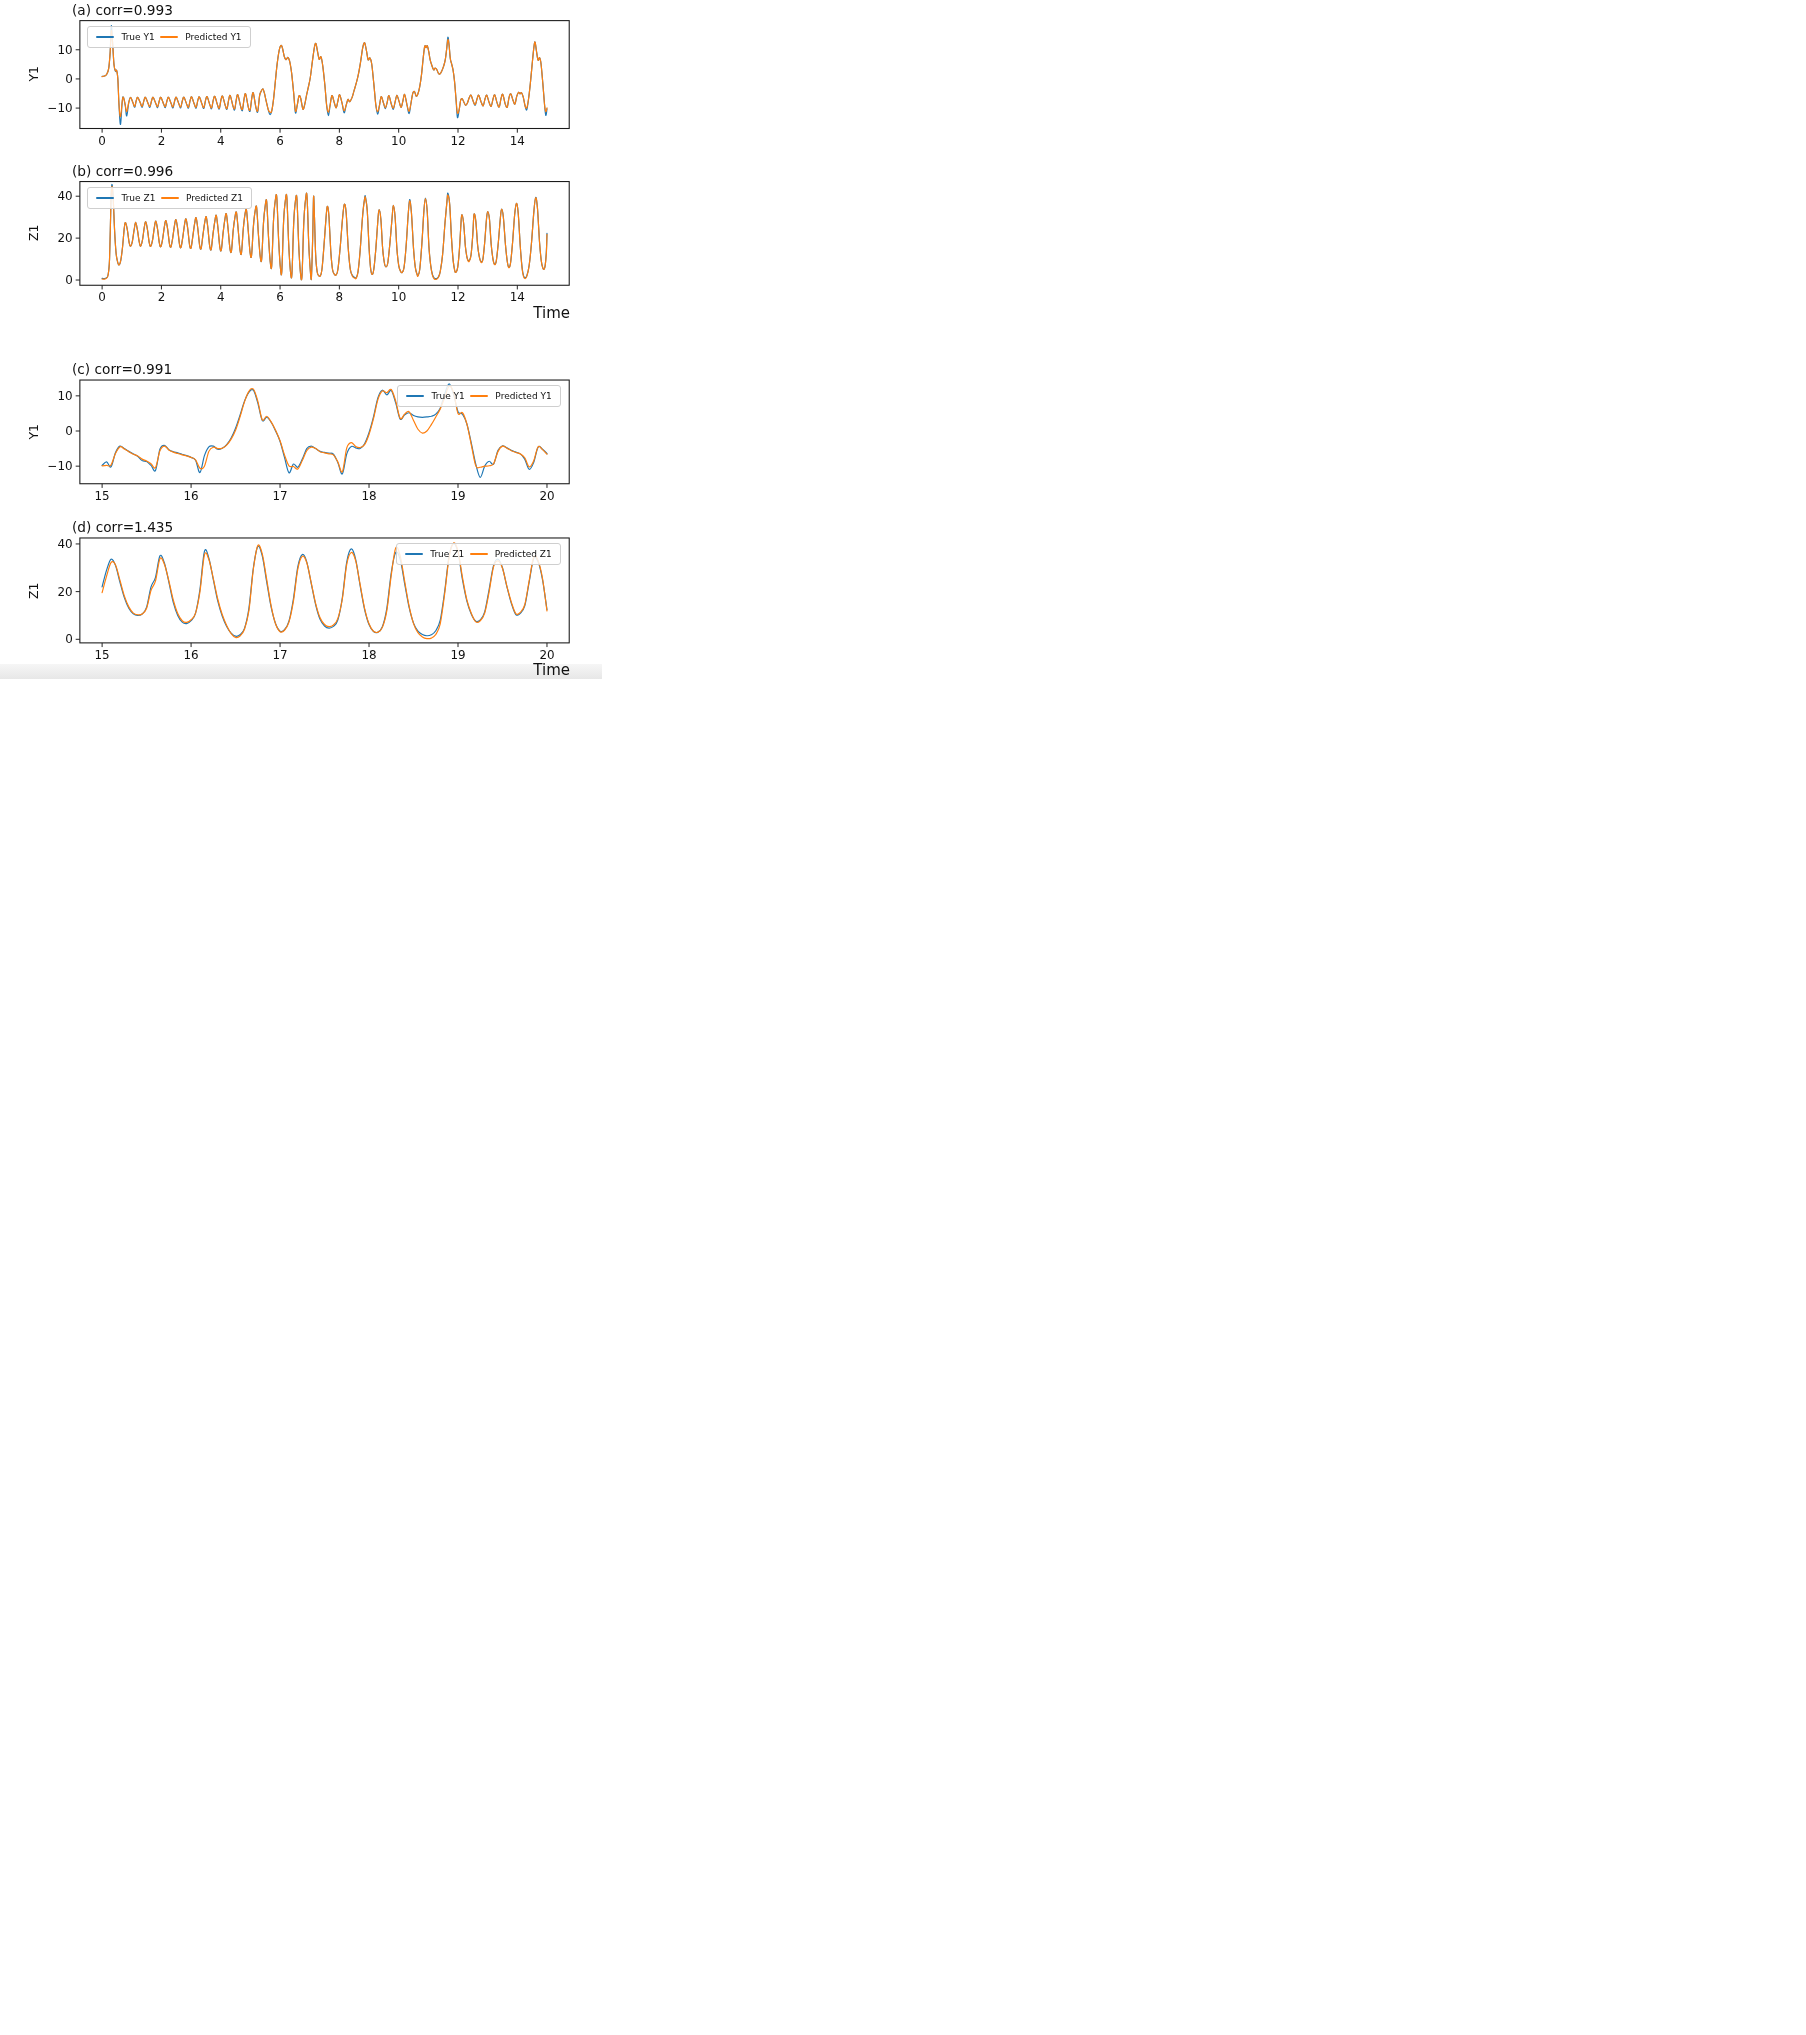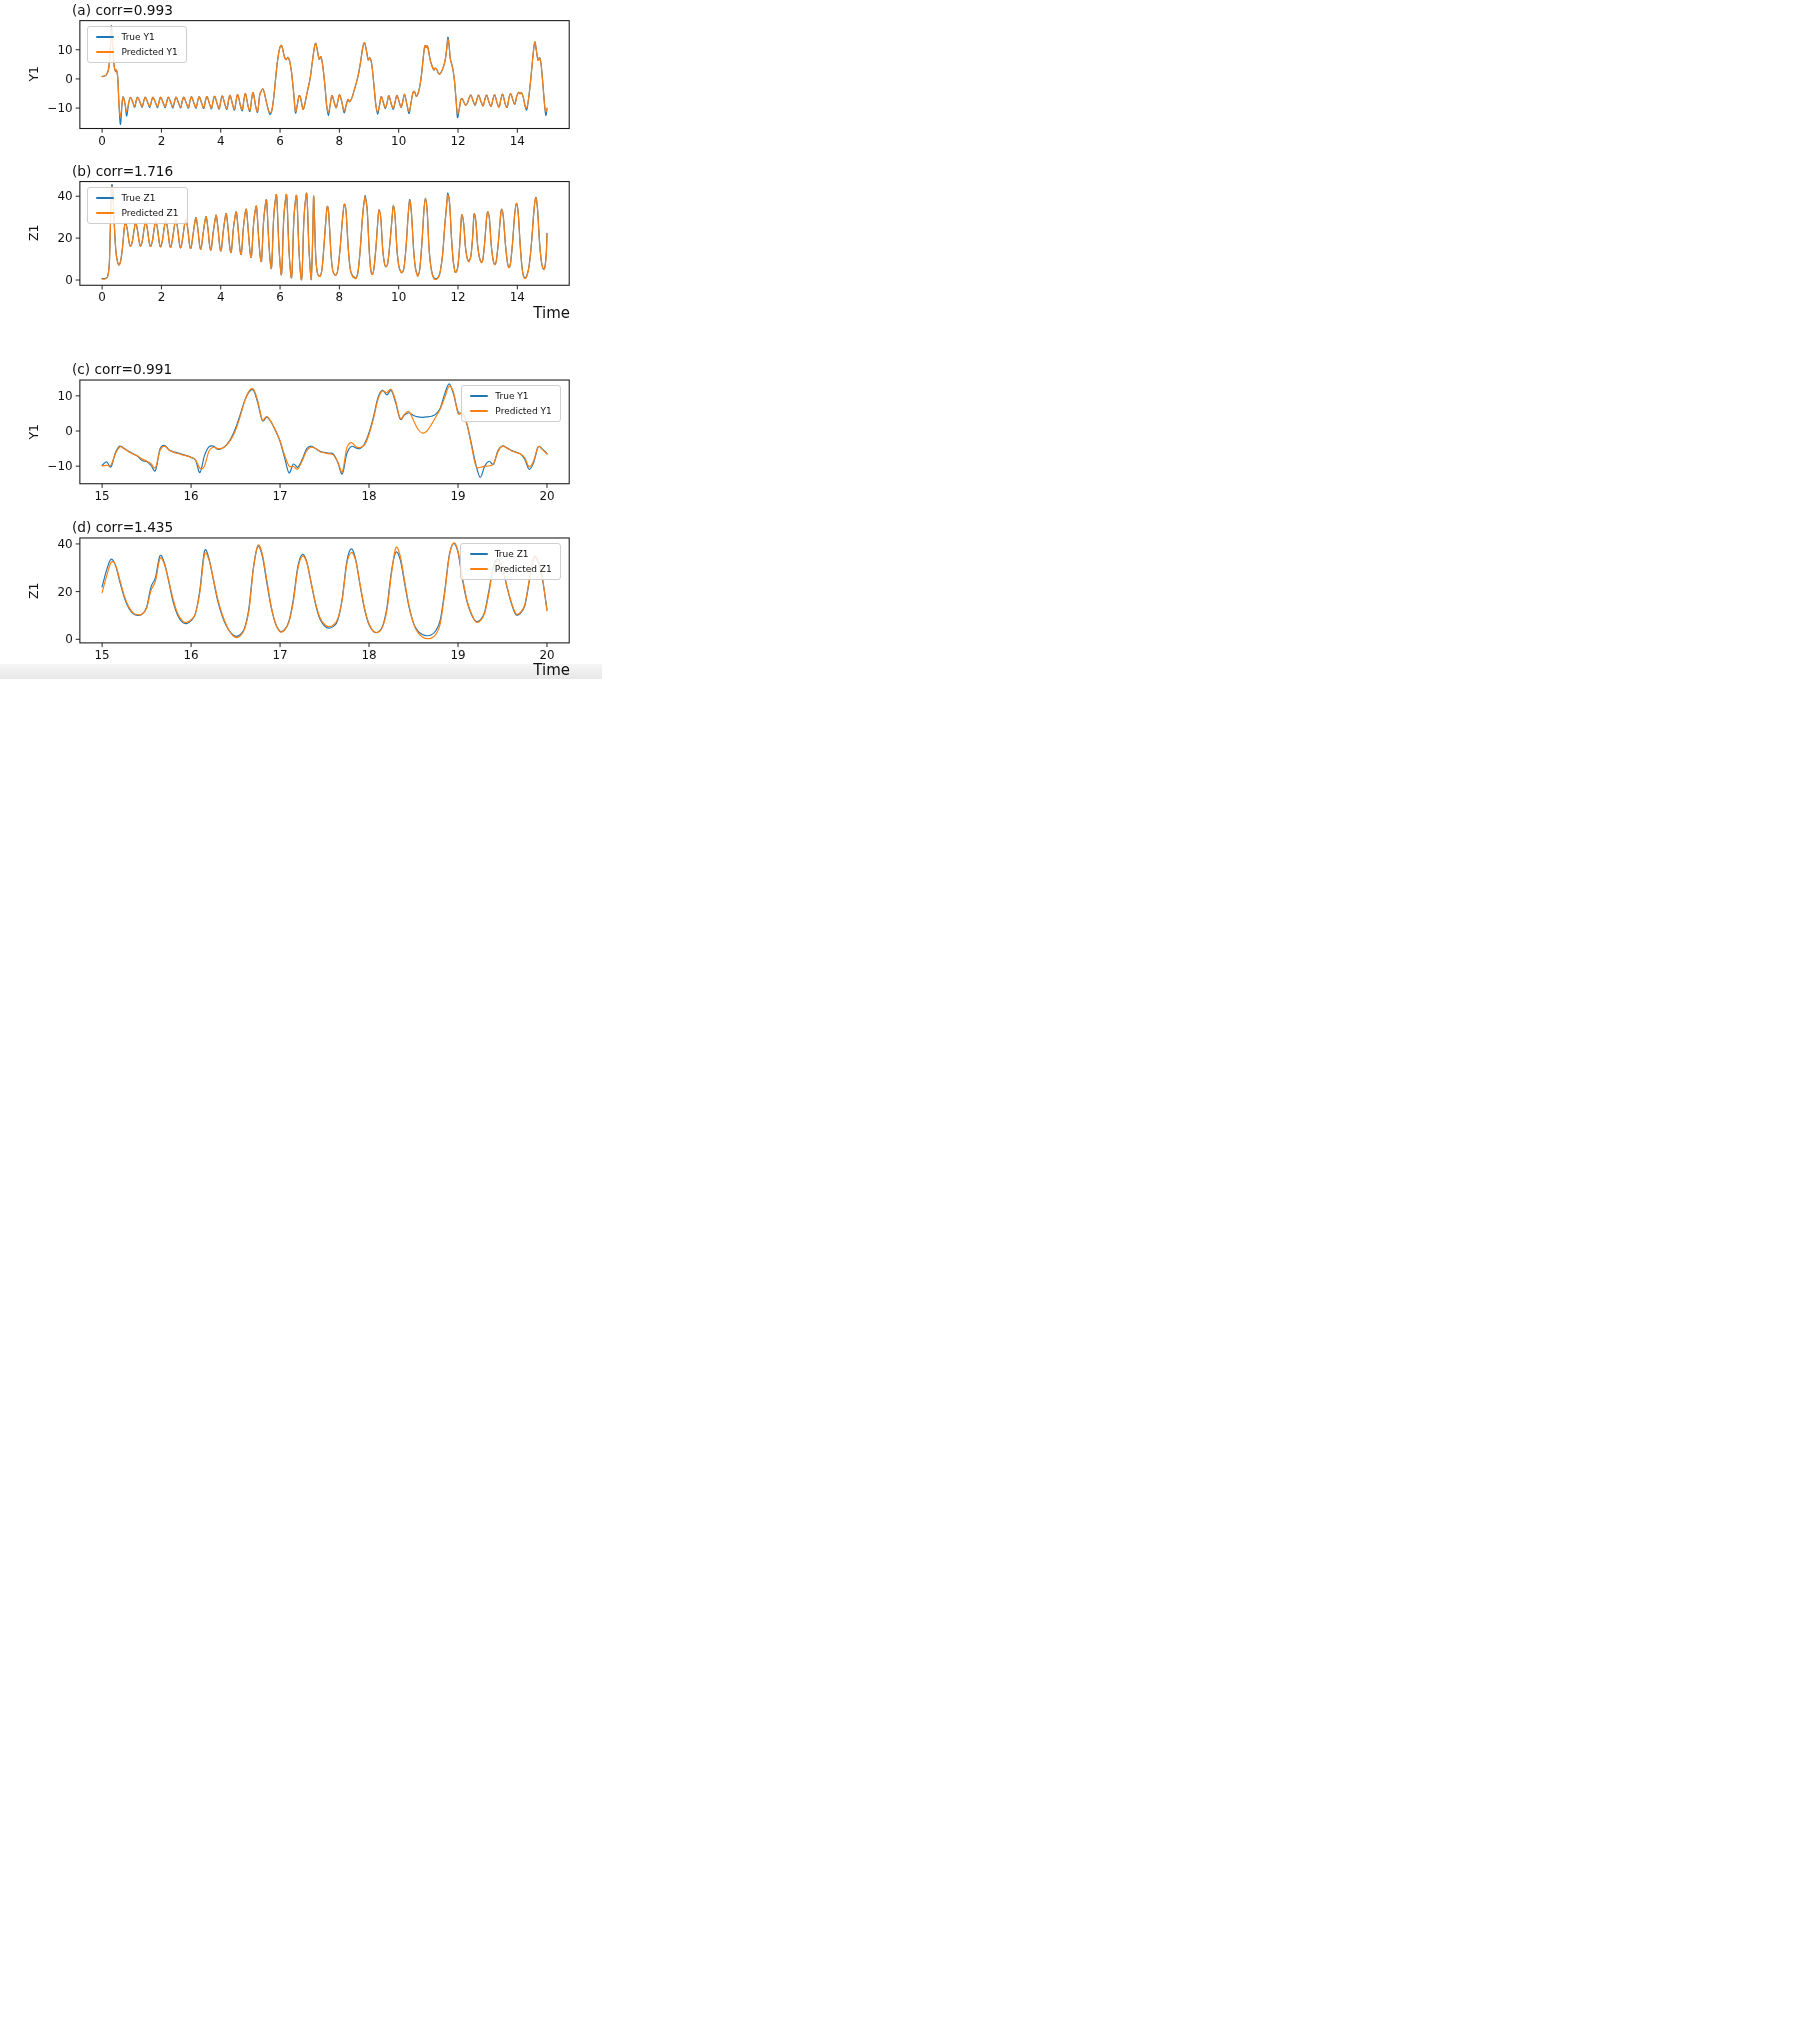--- a/index.html
+++ b/index.html
@@ -7,21 +7,21 @@
         font-family:"DejaVu Sans", sans-serif;color:#111;overflow:hidden;}
   .footer-band{position:absolute;left:0;right:0;top:664px;height:15px;
         background:linear-gradient(#f6f6f6,#e7e7e7);z-index:0;}
   .chart-svg{position:absolute;left:0;top:0;z-index:1;}
   .panel-title{position:absolute;left:72px;font-size:13.7px;line-height:18px;color:#111;z-index:2;white-space:nowrap;}
   .y-label{position:absolute;left:10px;width:48px;height:15.5px;font-size:12.5px;text-align:center;
         transform:rotate(-90deg);z-index:2;}
   .x-label{position:absolute;left:80px;width:490px;text-align:right;font-size:15px;z-index:2;}
   .legend{position:absolute;z-index:3;background:rgba(255,255,255,0.85);
         border:0.6px solid #cfcfcf;border-radius:3px;padding:4.8px 8.3px;display:flex;
-        flex-direction:column;gap:5.4px;}
+        gap:5.4px;}
   .legend-item{display:flex;align-items:center;gap:7.2px;}
   .legend-line{display:inline-block;width:18px;height:2.4px;border-radius:1.2px;flex:0 0 auto;}
   .legend-label{font-size:9px;color:#111;white-space:nowrap;}
 </style>
 </head>
 <body>
 
 <div class="page">
   <div class="footer-band"></div>
 
@@ -150,21 +150,21 @@
         <text x="122" y="919" text-anchor="end" font-size="20" fill="#111" font-family="&quot;DejaVu Sans&quot;, sans-serif">40</text>
         <g clip-path="url(#clip-d)">
           <path d="M171.3,984.0C172.6,979.3 176.3,963.7 178.8,956.0C181.3,948.3 183.8,938.9 186.2,937.6C188.7,936.3 191.2,941.6 193.7,948.0C196.2,954.4 198.7,967.0 201.2,976.0C203.7,985.0 206.1,994.7 208.6,1002.0C211.1,1009.3 213.6,1015.5 216.1,1020.0C218.6,1024.5 221.1,1027.2 223.6,1029.2C226.1,1031.2 228.5,1031.9 231.0,1032.0C233.5,1032.1 236.0,1031.9 238.5,1029.6C241.0,1027.3 243.5,1025.6 246.0,1018.0C248.4,1010.4 250.9,992.3 253.4,984.0C255.9,975.7 258.4,976.7 260.9,968.0C263.4,959.3 265.9,936.0 268.3,932.0C270.8,928.0 273.3,936.7 275.8,944.0C278.3,951.3 280.8,965.0 283.3,976.0C285.8,987.0 288.2,1000.7 290.7,1010.0C293.2,1019.3 295.7,1026.5 298.2,1032.0C300.7,1037.5 303.2,1040.9 305.7,1043.2C308.2,1045.5 310.6,1046.0 313.1,1045.6C315.6,1045.2 318.1,1043.7 320.6,1040.8C323.1,1037.9 325.6,1036.8 328.1,1028.0C330.5,1019.2 333.0,1005.3 335.5,988.0C338.0,970.7 340.5,933.1 343.0,924.4C345.5,915.7 348.0,928.1 350.4,936.0C352.9,943.9 355.4,960.0 357.9,972.0C360.4,984.0 362.9,997.9 365.4,1008.0C367.9,1018.1 370.3,1025.7 372.8,1032.8C375.3,1039.9 377.8,1045.6 380.3,1050.4C382.8,1055.2 385.3,1058.9 387.8,1061.6C390.3,1064.3 392.7,1066.3 395.2,1066.8C397.7,1067.3 400.2,1066.6 402.7,1064.4C405.2,1062.2 407.7,1061.0 410.2,1053.6C412.6,1046.2 415.1,1036.9 417.6,1020.0C420.1,1003.1 422.6,969.3 425.1,952.0C427.6,934.7 430.1,919.7 432.5,916.4C435.0,913.1 437.5,922.1 440.0,932.0C442.5,941.9 445.0,961.7 447.5,976.0C450.0,990.3 452.4,1006.3 454.9,1018.0C457.4,1029.7 459.9,1039.3 462.4,1046.0C464.9,1052.7 467.4,1056.7 469.9,1058.4C472.4,1060.1 474.8,1058.8 477.3,1056.0C479.8,1053.2 482.3,1050.3 484.8,1041.6C487.3,1032.9 489.8,1019.3 492.3,1004.0C494.7,988.7 497.2,962.4 499.7,950.0C502.2,937.6 504.7,930.9 507.2,929.6C509.7,928.3 512.2,933.9 514.6,942.0C517.1,950.1 519.6,966.0 522.1,978.0C524.6,990.0 527.1,1003.9 529.6,1014.0C532.1,1024.1 534.5,1032.5 537.0,1038.4C539.5,1044.3 542.0,1047.1 544.5,1049.6C547.0,1052.1 549.5,1053.1 552.0,1053.2C554.5,1053.3 556.9,1052.7 559.4,1050.4C561.9,1048.1 564.4,1047.3 566.9,1039.2C569.4,1031.1 571.9,1018.2 574.4,1002.0C576.8,985.8 579.3,955.6 581.8,942.0C584.3,928.4 586.8,921.1 589.3,920.4C591.8,919.7 594.3,927.7 596.7,938.0C599.2,948.3 601.7,968.0 604.2,982.0C606.7,996.0 609.2,1011.1 611.7,1022.0C614.2,1032.9 616.6,1041.1 619.1,1047.2C621.6,1053.3 624.1,1056.7 626.6,1058.8C629.1,1060.9 631.6,1061.3 634.1,1060.0C636.6,1058.7 639.0,1057.5 641.5,1050.8C644.0,1044.1 646.5,1035.1 649.0,1020.0C651.5,1004.9 654.0,975.6 656.5,960.0C658.9,944.4 661.4,930.1 663.9,926.4C666.4,922.7 668.9,929.4 671.4,938.0C673.9,946.6 676.4,964.7 678.8,978.0C681.3,991.3 683.8,1006.9 686.3,1018.0C688.8,1029.1 691.3,1038.1 693.8,1044.8C696.3,1051.5 698.7,1055.2 701.2,1058.4C703.7,1061.6 706.2,1062.7 708.7,1064.0C711.2,1065.3 713.7,1065.9 716.2,1066.0C718.7,1066.1 721.1,1065.8 723.6,1064.4C726.1,1063.0 728.6,1061.7 731.1,1057.6C733.6,1053.5 736.1,1050.9 738.6,1040.0C741.0,1029.1 743.5,1010.0 746.0,992.0C748.5,974.0 751.0,945.5 753.5,932.0C756.0,918.5 758.5,912.2 760.9,911.2C763.4,910.2 765.9,915.9 768.4,926.0C770.9,936.1 773.4,958.3 775.9,972.0C778.4,985.7 780.8,998.3 783.3,1008.0C785.8,1017.7 788.3,1024.4 790.8,1030.0C793.3,1035.6 795.8,1040.0 798.3,1041.6C800.8,1043.2 803.2,1042.2 805.7,1039.6C808.2,1037.0 810.7,1034.6 813.2,1026.0C815.7,1017.4 818.2,1001.0 820.7,988.0C823.1,975.0 825.6,956.4 828.1,948.0C830.6,939.6 833.1,936.9 835.6,937.6C838.1,938.3 840.6,944.3 843.0,952.0C845.5,959.7 848.0,974.0 850.5,984.0C853.0,994.0 855.5,1004.3 858.0,1012.0C860.5,1019.7 862.9,1027.7 865.4,1030.4C867.9,1033.1 870.4,1030.8 872.9,1028.4C875.4,1026.0 877.9,1024.7 880.4,1016.0C882.9,1007.3 885.3,989.2 887.8,976.0C890.3,962.8 892.8,942.5 895.3,936.8C897.8,931.1 900.3,936.1 902.8,942.0C905.2,947.9 907.7,958.6 910.2,972.0C912.7,985.4 916.4,1014.0 917.7,1022.4" fill="none" stroke="#1f77b4" stroke-width="2" stroke-linejoin="round" stroke-linecap="round"></path>
           <path d="M171.3,993.6C172.6,989.0 176.3,974.4 178.8,966.0C181.3,957.6 183.8,946.4 186.2,943.2C188.7,940.0 191.2,941.9 193.7,946.8C196.2,951.7 198.7,964.1 201.2,972.8C203.7,981.5 206.1,991.7 208.6,999.2C211.1,1006.7 213.6,1012.8 216.1,1017.6C218.6,1022.4 221.1,1025.8 223.6,1028.0C226.1,1030.2 228.5,1030.5 231.0,1030.8C233.5,1031.1 236.0,1031.4 238.5,1029.6C241.0,1027.8 243.5,1026.6 246.0,1020.0C248.4,1013.4 250.9,997.7 253.4,990.0C255.9,982.3 258.4,982.9 260.9,974.0C263.4,965.1 265.9,941.5 268.3,936.8C270.8,932.1 273.3,939.8 275.8,946.0C278.3,952.2 280.8,964.0 283.3,974.0C285.8,984.0 288.2,996.9 290.7,1006.0C293.2,1015.1 295.7,1023.0 298.2,1028.8C300.7,1034.6 303.2,1038.3 305.7,1040.8C308.2,1043.3 310.6,1043.9 313.1,1043.6C315.6,1043.3 318.1,1041.8 320.6,1039.2C323.1,1036.6 325.6,1035.9 328.1,1028.0C330.5,1020.1 333.0,1008.3 335.5,992.0C338.0,975.7 340.5,939.4 343.0,930.4C345.5,921.4 348.0,931.4 350.4,938.0C352.9,944.6 355.4,958.9 357.9,970.0C360.4,981.1 362.9,994.7 365.4,1004.8C367.9,1014.9 370.3,1023.1 372.8,1030.4C375.3,1037.7 377.8,1043.5 380.3,1048.8C382.8,1054.1 385.3,1059.1 387.8,1062.4C390.3,1065.7 392.7,1068.1 395.2,1068.8C397.7,1069.5 400.2,1068.7 402.7,1066.4C405.2,1064.1 407.7,1062.3 410.2,1055.2C412.6,1048.1 415.1,1040.9 417.6,1024.0C420.1,1007.1 422.6,972.2 425.1,954.0C427.6,935.8 430.1,919.0 432.5,914.8C435.0,910.6 437.5,919.3 440.0,928.8C442.5,938.3 445.0,957.5 447.5,972.0C450.0,986.5 452.4,1003.6 454.9,1016.0C457.4,1028.4 459.9,1039.2 462.4,1046.4C464.9,1053.6 467.4,1057.5 469.9,1059.2C472.4,1060.9 474.8,1059.5 477.3,1056.8C479.8,1054.1 482.3,1051.3 484.8,1043.2C487.3,1035.1 489.8,1022.9 492.3,1008.0C494.7,993.1 497.2,966.5 499.7,954.0C502.2,941.5 504.7,934.6 507.2,932.8C509.7,931.0 512.2,935.9 514.6,943.2C517.1,950.5 519.6,965.3 522.1,976.8C524.6,988.3 527.1,1002.1 529.6,1012.0C532.1,1021.9 534.5,1030.1 537.0,1036.0C539.5,1041.9 542.0,1044.7 544.5,1047.2C547.0,1049.7 549.5,1050.7 552.0,1050.8C554.5,1050.9 556.9,1050.3 559.4,1048.0C561.9,1045.7 564.4,1044.1 566.9,1036.8C569.4,1029.5 571.9,1019.1 574.4,1004.0C576.8,988.9 579.3,958.9 581.8,946.0C584.3,933.1 586.8,927.4 589.3,926.4C591.8,925.4 594.3,931.1 596.7,940.0C599.2,948.9 601.7,966.7 604.2,980.0C606.7,993.3 609.2,1009.0 611.7,1020.0C614.2,1031.0 616.6,1039.6 619.1,1046.0C621.6,1052.4 624.1,1056.1 626.6,1058.4C629.1,1060.7 631.6,1061.1 634.1,1060.0C636.6,1058.9 639.0,1058.0 641.5,1052.0C644.0,1046.0 646.5,1038.7 649.0,1024.0C651.5,1009.3 654.0,981.5 656.5,964.0C658.9,946.5 661.4,924.1 663.9,918.8C666.4,913.5 668.9,922.8 671.4,932.0C673.9,941.2 676.4,960.0 678.8,974.0C681.3,988.0 683.8,1004.1 686.3,1016.0C688.8,1027.9 691.3,1038.1 693.8,1045.6C696.3,1053.1 698.7,1057.1 701.2,1060.8C703.7,1064.5 706.2,1066.3 708.7,1068.0C711.2,1069.7 713.7,1070.5 716.2,1070.8C718.7,1071.1 721.1,1071.1 723.6,1070.0C726.1,1068.9 728.6,1068.0 731.1,1064.0C733.6,1060.0 736.1,1057.3 738.6,1046.0C741.0,1034.7 743.5,1014.7 746.0,996.0C748.5,977.3 751.0,948.3 753.5,934.0C756.0,919.7 758.5,912.1 760.9,910.4C763.4,908.7 765.9,914.4 768.4,924.0C770.9,933.6 773.4,954.3 775.9,968.0C778.4,981.7 780.8,995.9 783.3,1006.0C785.8,1016.1 788.3,1022.7 790.8,1028.8C793.3,1034.9 795.8,1040.8 798.3,1042.8C800.8,1044.8 803.2,1043.3 805.7,1040.8C808.2,1038.3 810.7,1036.1 813.2,1028.0C815.7,1019.9 818.2,1005.0 820.7,992.0C823.1,979.0 825.6,958.6 828.1,950.0C830.6,941.4 833.1,939.9 835.6,940.4C838.1,940.9 840.6,945.7 843.0,952.8C845.5,959.9 848.0,973.7 850.5,983.2C853.0,992.7 855.5,1002.4 858.0,1010.0C860.5,1017.6 862.9,1026.0 865.4,1028.8C867.9,1031.6 870.4,1029.3 872.9,1026.8C875.4,1024.3 877.9,1022.8 880.4,1014.0C882.9,1005.2 885.3,987.2 887.8,974.0C890.3,960.8 892.8,940.5 895.3,934.8C897.8,929.1 900.3,934.1 902.8,940.0C905.2,945.9 907.7,955.9 910.2,970.0C912.7,984.1 916.4,1015.3 917.7,1024.4" fill="none" stroke="#ff7f0e" stroke-width="2" stroke-linejoin="round" stroke-linecap="round"></path>
         </g>
         <rect x="134" y="902" width="821" height="176" fill="none" stroke="#1a1a1a" stroke-width="1.8"></rect>
       </g>
     </svg>
 
   <div class="panel-title" style="top:0.6px">(a) corr=0.993</div>
-  <div class="panel-title" style="top:162px">(b) corr=1.716</div>
+  <div class="panel-title" style="top:162px">(b) corr=0.996</div>
   <div class="panel-title" style="top:360px">(c) corr=0.991</div>
   <div class="panel-title" style="top:518px">(d) corr=1.435</div>
 
   <div class="y-label" style="top:66px">Y1</div>
   <div class="y-label" style="top:225px">Z1</div>
   <div class="y-label" style="top:424px">Y1</div>
   <div class="y-label" style="top:583px">Z1</div>
 
   <div class="x-label" style="top:304px">Time</div>
   <div class="x-label" style="top:661px">Time</div>

